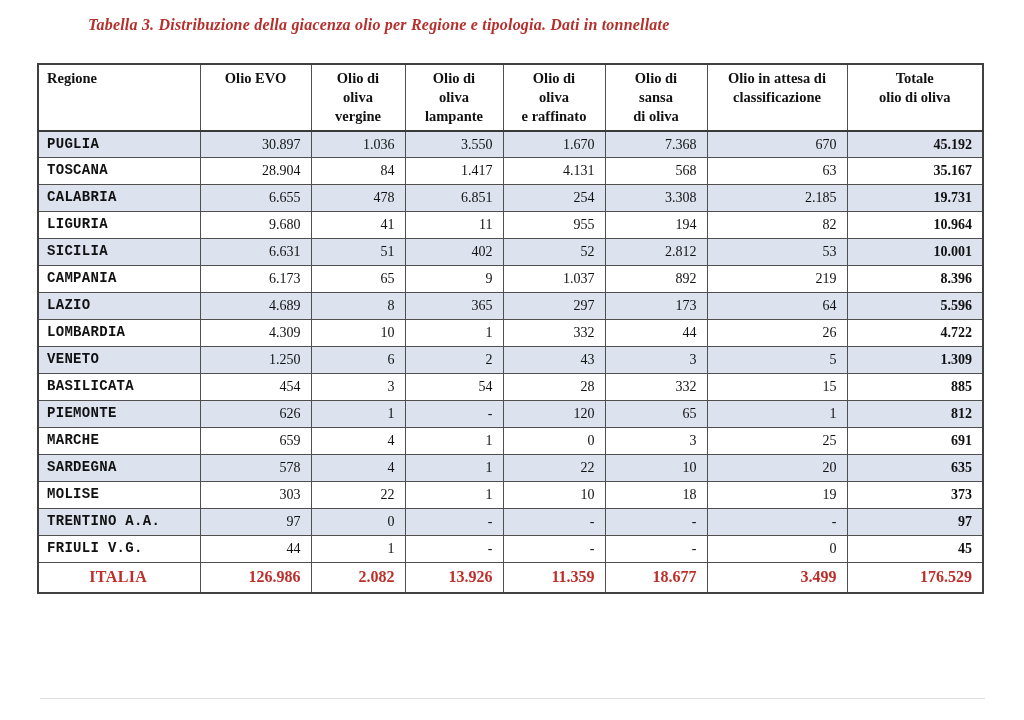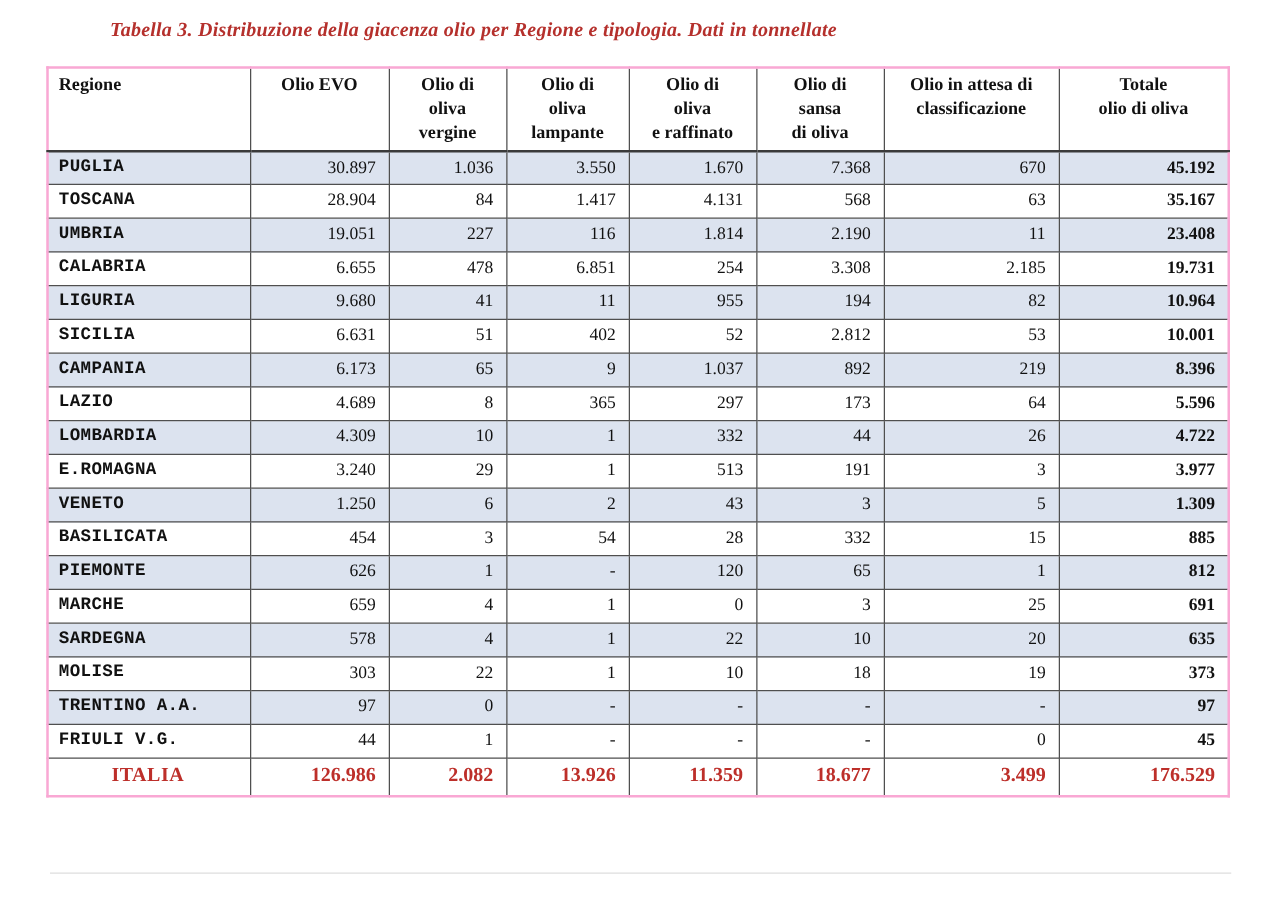--- a/index.html
+++ b/index.html
@@ -16,24 +16,24 @@
     left: 88px; top: 16px;
     font-size: 16px;
     font-weight: bold;
     font-style: italic;
     color: #b5302c;
     letter-spacing: 0.2px;
   }
 
   table.giacenza {
     position: absolute;
-    left: 37px; top: 53px;
+    left: 37px; top: 63px;
     width: 947px;
     border-collapse: collapse;
-    border: 2px solid #f9a8d4;
+    border: 2px solid #404040;
     table-layout: fixed;
   }
   col.c-regione  { width: 162px; }
   col.c-evo      { width: 111px; }
   col.c-vergine  { width: 94px;  }
   col.c-lampante { width: 98px;  }
   col.c-raffinato{ width: 102px; }
   col.c-sansa    { width: 102px; }
   col.c-attesa   { width: 140px; }
   col.c-totale   { width: 136px; }
@@ -149,30 +149,20 @@
           <td class="region">TOSCANA</td>
           <td>28.904</td>
           <td>84</td>
           <td>1.417</td>
           <td>4.131</td>
           <td>568</td>
           <td>63</td>
           <td class="total">35.167</td>
         </tr>
         <tr>
-          <td class="region">UMBRIA</td>
-          <td>19.051</td>
-          <td>227</td>
-          <td>116</td>
-          <td>1.814</td>
-          <td>2.190</td>
-          <td>11</td>
-          <td class="total">23.408</td>
-        </tr>
-        <tr>
           <td class="region">CALABRIA</td>
           <td>6.655</td>
           <td>478</td>
           <td>6.851</td>
           <td>254</td>
           <td>3.308</td>
           <td>2.185</td>
           <td class="total">19.731</td>
         </tr>
         <tr>
@@ -217,30 +207,20 @@
         </tr>
         <tr>
           <td class="region">LOMBARDIA</td>
           <td>4.309</td>
           <td>10</td>
           <td>1</td>
           <td>332</td>
           <td>44</td>
           <td>26</td>
           <td class="total">4.722</td>
-        </tr>
-        <tr>
-          <td class="region">E.ROMAGNA</td>
-          <td>3.240</td>
-          <td>29</td>
-          <td>1</td>
-          <td>513</td>
-          <td>191</td>
-          <td>3</td>
-          <td class="total">3.977</td>
         </tr>
         <tr>
           <td class="region">VENETO</td>
           <td>1.250</td>
           <td>6</td>
           <td>2</td>
           <td>43</td>
           <td>3</td>
           <td>5</td>
           <td class="total">1.309</td>

